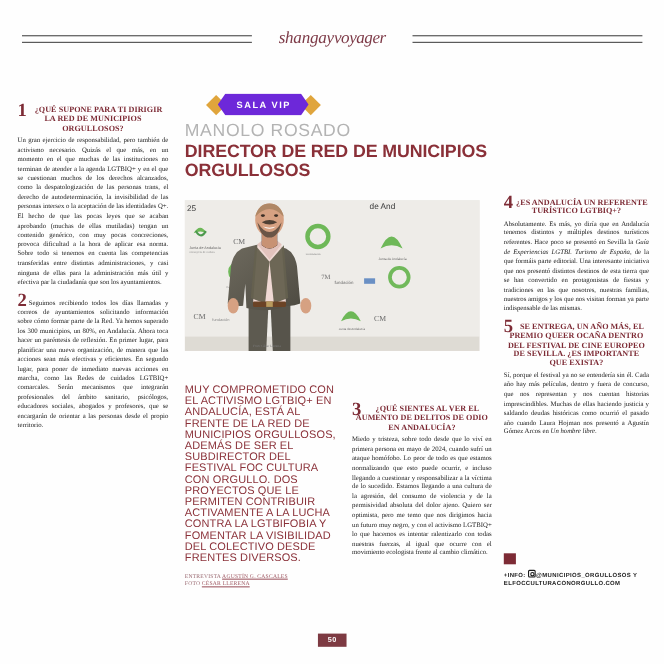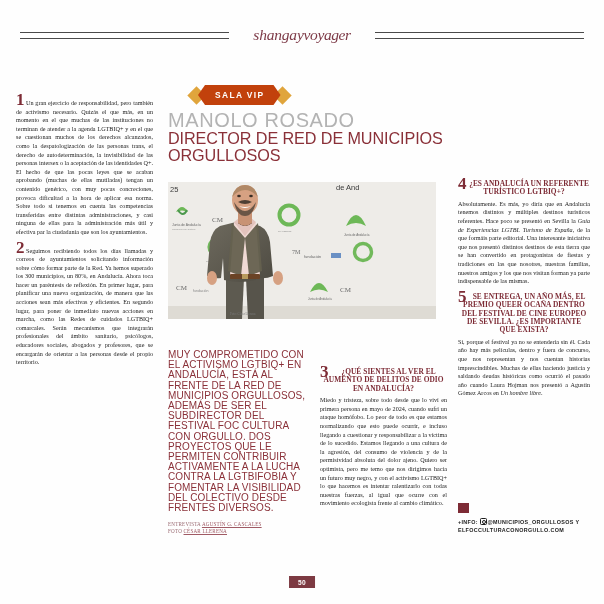--- a/index.html
+++ b/index.html
@@ -106,57 +106,57 @@
     height: 22px;
   }
   .diamond {
     width: 13px;
     height: 13px;
     background: #e0a53c;
     transform: rotate(45deg);
     flex: 0 0 auto;
   }
   .vip-banner {
-    background: #c2410c;
+    background: #6d28d9;
     color: #ffffff;
     font-family: "Liberation Sans", sans-serif;
     font-weight: bold;
     font-size: 8.4px;
     letter-spacing: 1.4px;
     padding: 5px 16px 5px 17px;
     margin: 0 -5px;
     position: relative;
     z-index: 2;
     clip-path: polygon(7px 0, calc(100% - 7px) 0, 100% 50%, calc(100% - 7px) 100%, 7px 100%, 0 50%);
     line-height: 10px;
   }
 
   
   .kicker {
     position: absolute;
     top: 112px;
     left: 168px;
     width: 280px;
     font-family: "Liberation Sans", sans-serif;
-    font-size: 20px;
+    font-size: 16px;
     letter-spacing: 0.6px;
     color: #b3b3b3;
     font-weight: 400;
     line-height: 16px;
   }
   .headline {
     position: absolute;
     top: 130px;
     left: 168px;
     width: 292px;
     font-family: "Liberation Sans", sans-serif;
     font-size: 16.2px;
     line-height: 16.6px;
     letter-spacing: -0.1px;
-    font-weight: normal;
+    font-weight: bold;
     color: #8a3038;
   }
 
   
   .photo {
     position: absolute;
     top: 182px;
     left: 168px;
     width: 268px;
     height: 137px;
@@ -359,21 +359,21 @@
   </div>
 
   <div class="standfirst">MUY COMPROMETIDO CON EL ACTIVISMO LGTBIQ+ EN ANDALUCÍA, ESTÁ AL FRENTE DE LA RED DE MUNICIPIOS ORGULLOSOS, ADEMÁS DE SER EL SUBDIRECTOR DEL FESTIVAL FOC CULTURA CON ORGULLO. DOS PROYECTOS QUE LE PERMITEN CONTRIBUIR ACTIVAMENTE A LA LUCHA CONTRA LA LGTBIFOBIA Y FOMENTAR LA VISIBILIDAD DEL COLECTIVO DESDE FRENTES DIVERSOS.</div>
   <div class="credits">
     <div><span>ENTREVISTA</span> <span class="name">AGUSTÍN G. CASCALES</span></div>
     <div><span>FOTO</span> <span class="name">CÉSAR LLERENA</span></div>
   </div>
 
   <div class="col" id="col1">
     <div class="qblock">
-      <span class="qnum">1</span>
+      <span class="qnum">1</span><span>¿QUÉ SUPONE PARA TI DIRIGIR LA RED DE MUNICIPIOS ORGULLOSOS?</span>
     </div>
     <p class="answer">Un gran ejercicio de responsabilidad, pero también de activismo necesario. Quizás el que más, en un momento en el que muchas de las instituciones no terminan de atender a la agenda LGTBIQ+ y en el que se cuestionan muchos de los derechos alcanzados, como la despatologización de las personas trans, el derecho de autodeterminación, la invisibilidad de las personas intersex o la aceptación de las identidades Q+. El hecho de que las pocas leyes que se acaban aprobando (muchas de ellas mutiladas) tengan un contenido genérico, con muy pocas concreciones, provoca dificultad a la hora de aplicar esa norma. Sobre todo si tenemos en cuenta las competencias transferidas entre distintas administraciones, y casi ninguna de ellas para la administración más útil y efectiva par la ciudadanía que son los ayuntamientos.</p>
     <div class="q-spacer"></div>
     <div class="qblock">
       <span class="qnum">2</span>
     </div>
     <p class="answer">Seguimos recibiendo todos los días llamadas y correos de ayuntamientos solicitando información sobre cómo formar parte de la Red. Ya hemos superado los 300 municipios, un 80%, en Andalucía. Ahora toca hacer un paréntesis de reflexión. En primer lugar, para planificar una nueva organización, de manera que las acciones sean más efectivas y eficientes. En segundo lugar, para poner de inmediato nuevas acciones en marcha, como las Redes de cuidados LGTBIQ+ comarcales. Serán mecanismos que integrarán profesionales del ámbito sanitario, psicólogos, educadores sociales, abogados y profesores, que se encargarán de orientar a las personas desde el propio territorio.</p>
   </div>
 
   <div class="col" id="col3">

